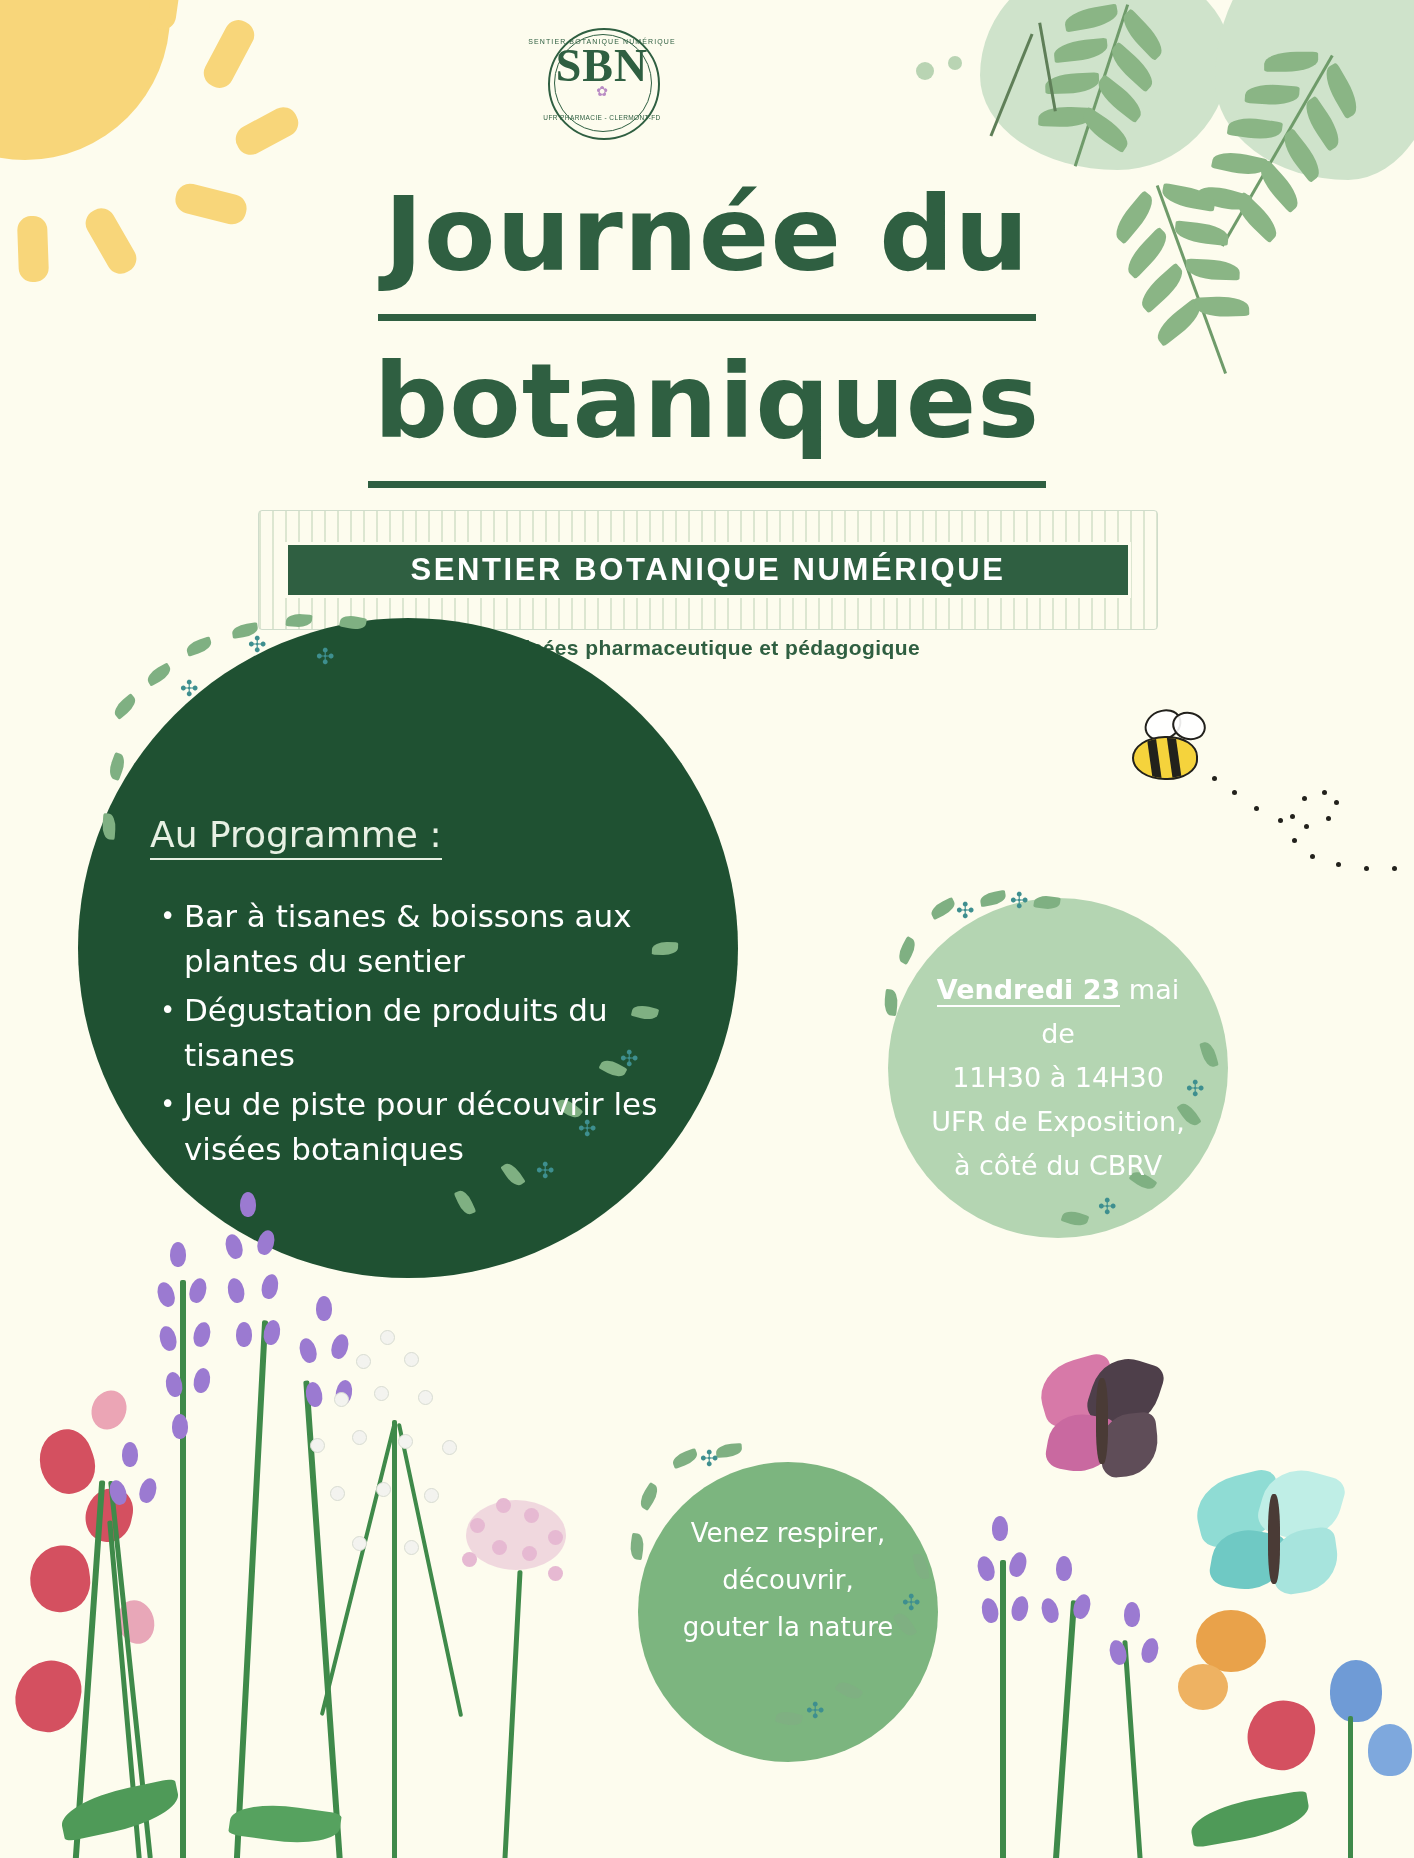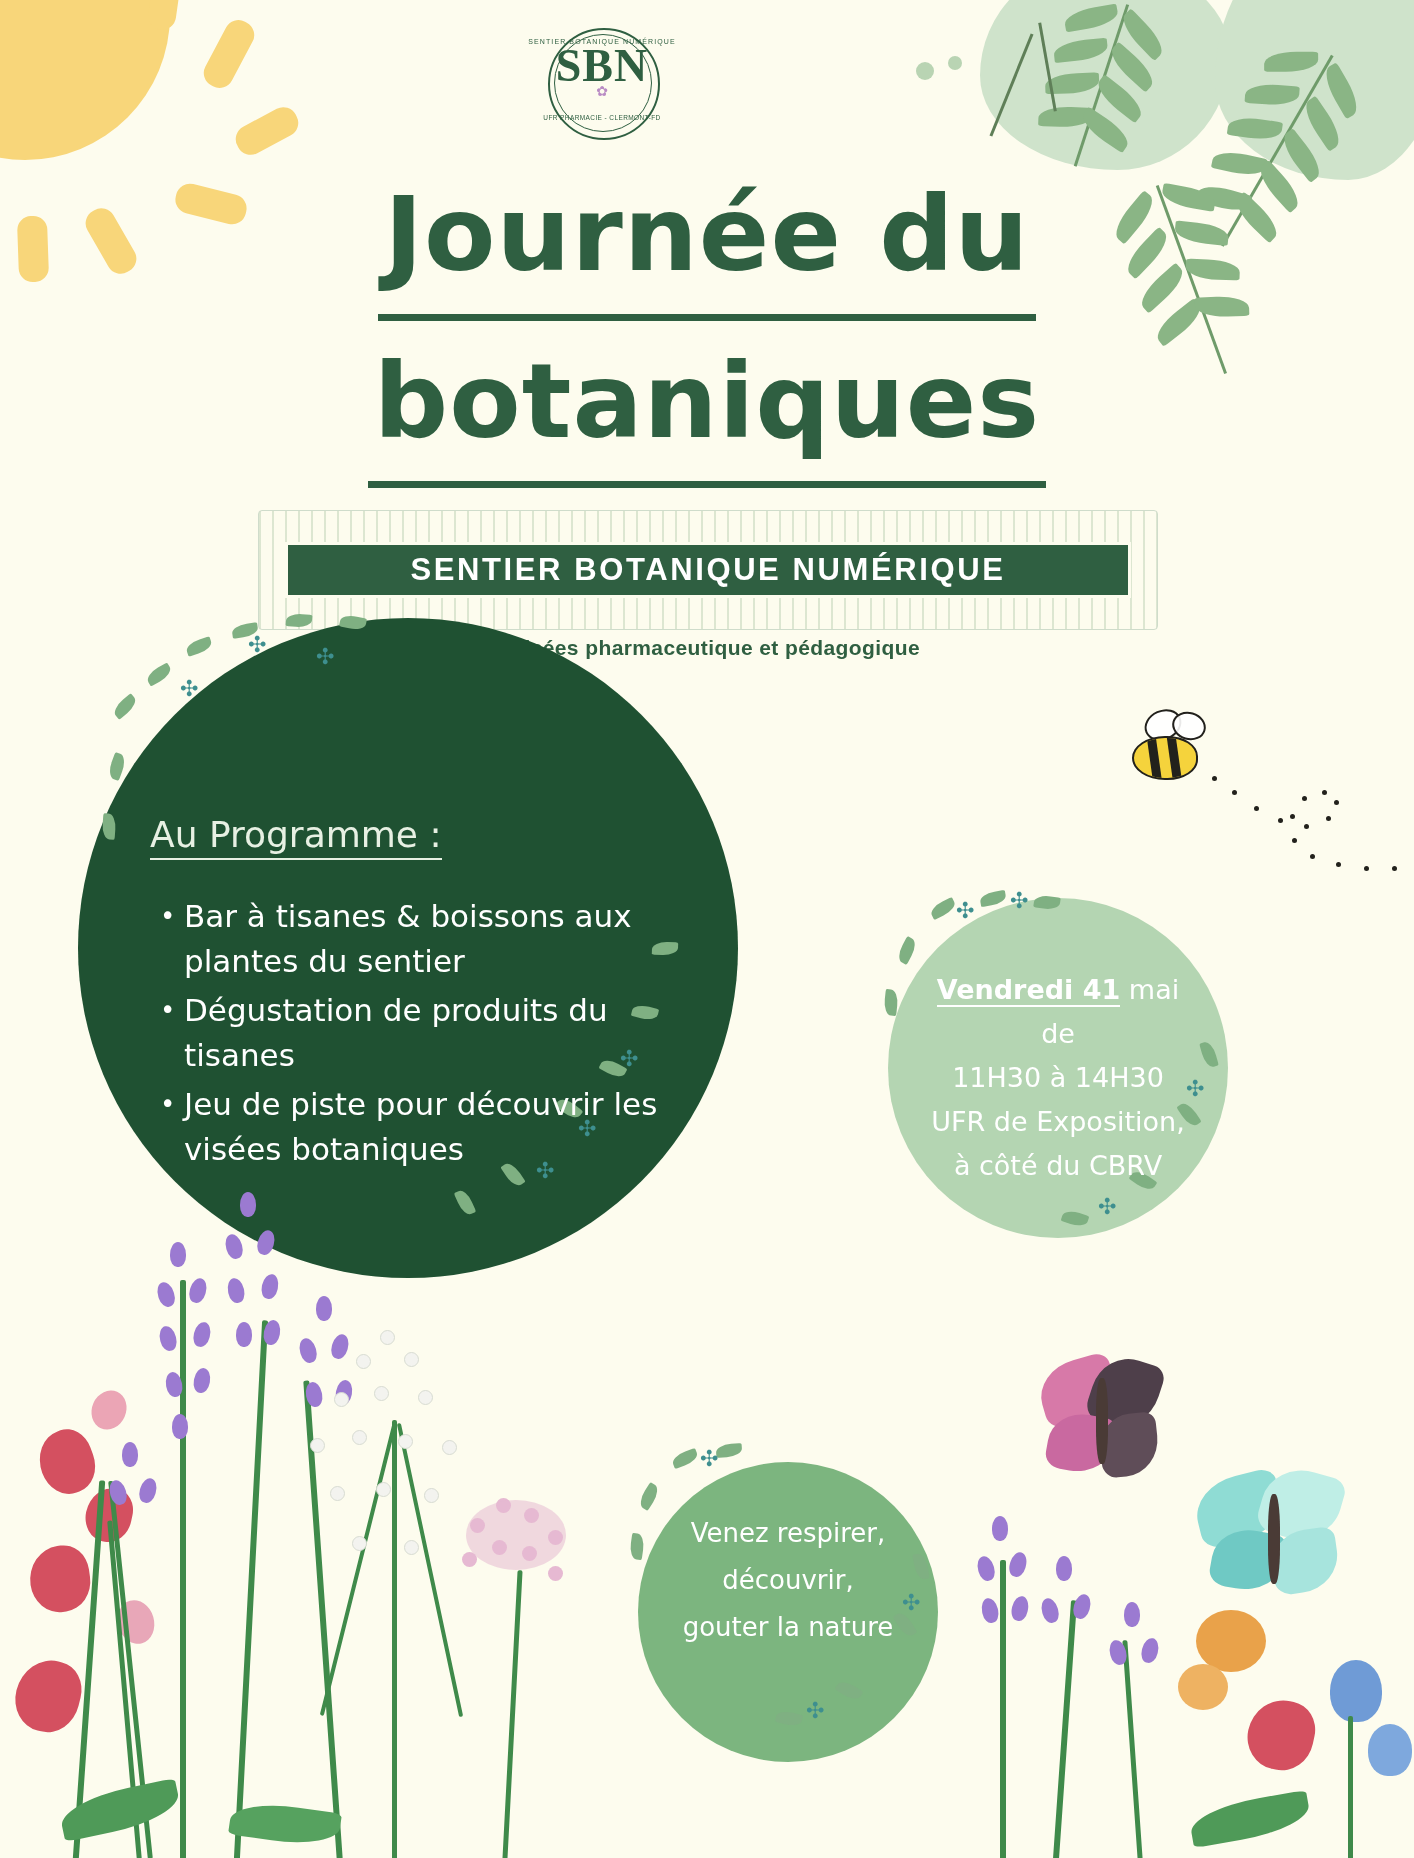--- a/index.html
+++ b/index.html
@@ -565,21 +565,21 @@
     <div class="vine-leaf" style="left:878px;top:996px;transform:rotate(-84deg);"></div>
     <div class="vine-leaf" style="left:1196px;top:1048px;transform:rotate(74deg);"></div>
     <div class="vine-leaf" style="left:1176px;top:1108px;transform:rotate(56deg);"></div>
     <div class="vine-star" style="left:1186px;top:1078px;">✣</div>
     <div class="vine-leaf" style="left:1130px;top:1174px;transform:rotate(34deg);"></div>
     <div class="vine-leaf" style="left:1062px;top:1212px;transform:rotate(18deg);"></div>
     <div class="vine-star" style="left:1098px;top:1196px;">✣</div>
   </div>
   <div class="date-text">
     <div>
-      <span class="strong">Vendredi 41</span><span> mai</span>
+      <span class="strong">Vendredi 23</span><span> mai</span>
     </div>
     <div>de</div>
     <div>11H30 à 14H30</div>
     <div>UFR de Exposition,</div>
     <div>à côté du CBRV</div>
   </div>
 
   <div class="invite-circle"></div>
   <div>
     <div class="vine-leaf" style="left:672px;top:1452px;transform:rotate(-20deg);"></div>

